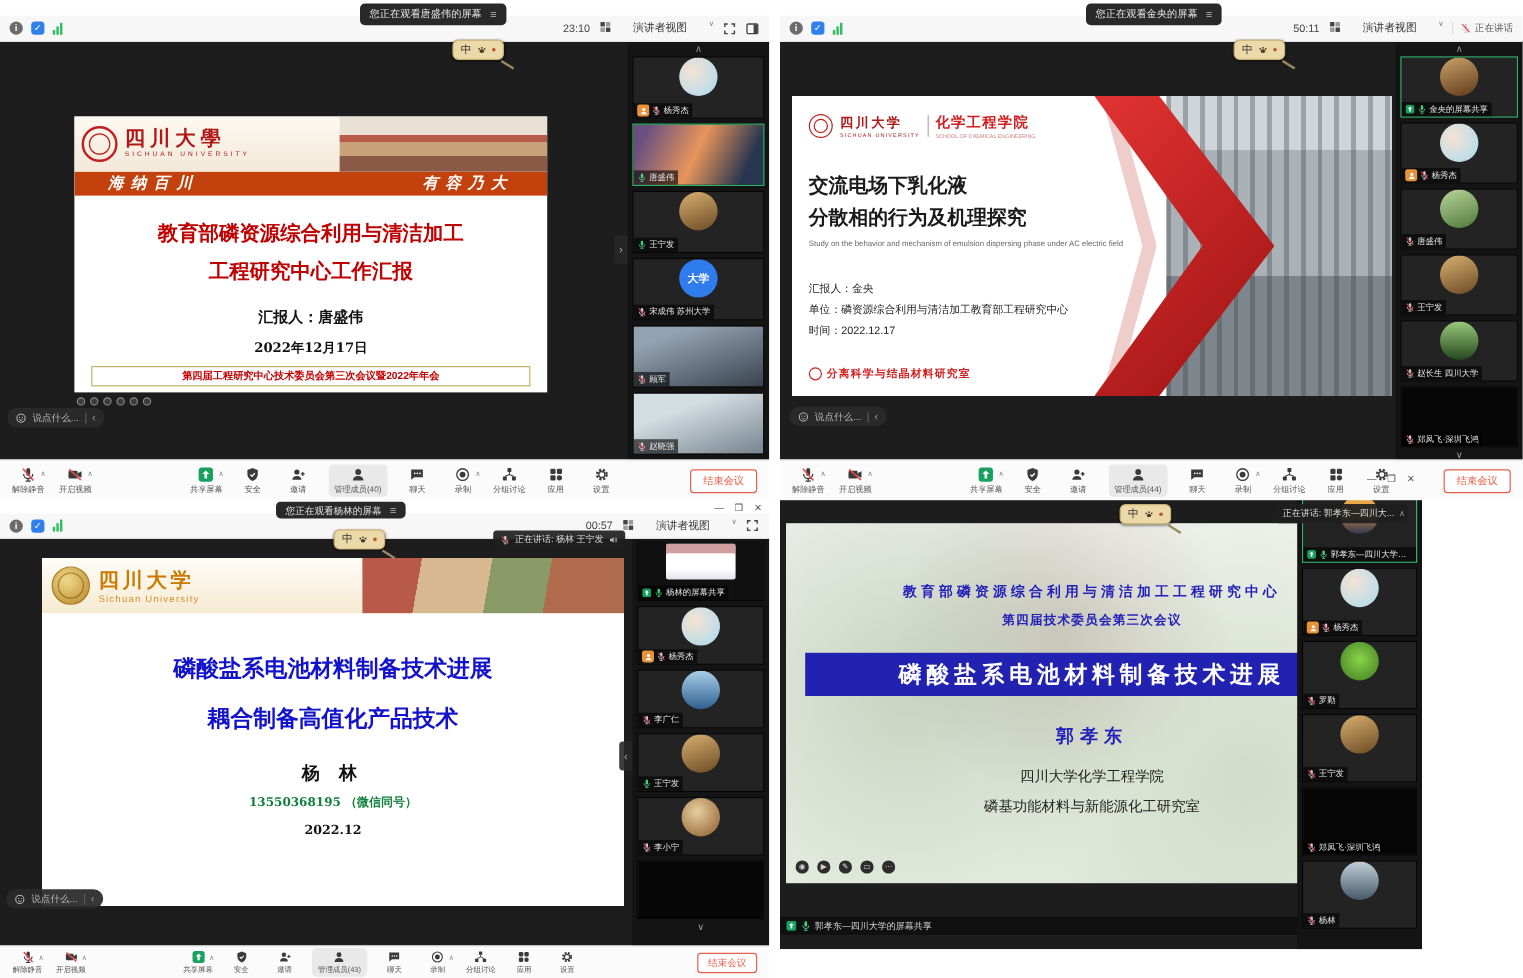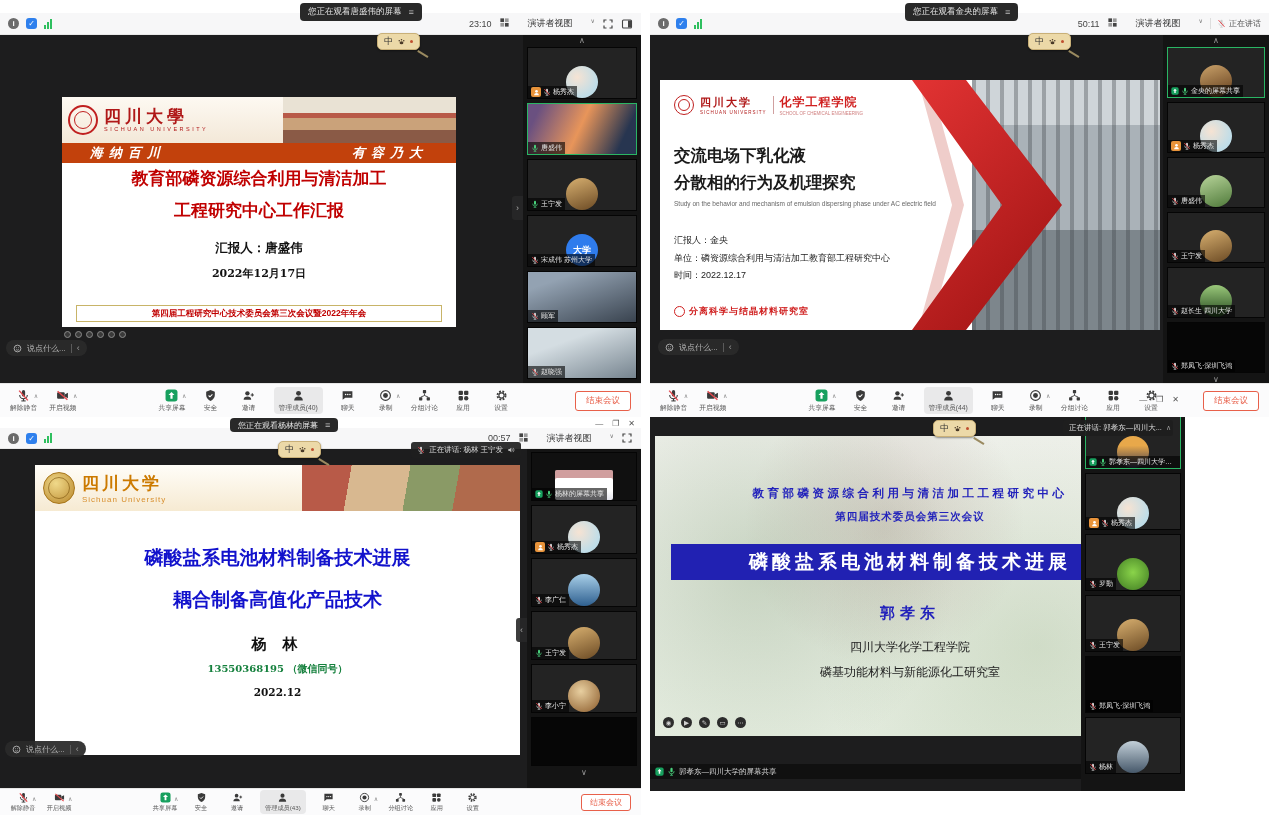--- a/index.html
+++ b/index.html
@@ -86,21 +86,21 @@
   #q2 .strip{top:34px;bottom:34px;width:106px}
   #q3 .strip{top:30px;bottom:27px;width:114px}
   #q4 .strip{top:14px;bottom:0;width:104px}
   .strip .chevrow{height:13px;display:flex;align-items:center;justify-content:center;color:#9a9a9a;font-size:8px}
   .thumbs{display:flex;flex-direction:column;gap:4px}
   .thumb{position:relative;height:50px;background:#232323;border:1px solid #050505;overflow:hidden;flex:none}
   #q2 .thumb{height:49px}
   #q3 .thumb{height:47px}
   #q4 .thumb{height:55px}
   .thumb.active{border:1px solid #2ab564}
-  .av{position:absolute;inset:0;display:flex;align-items:flex-end;justify-content:center;background:#232323}
+  .av{position:absolute;inset:0;display:flex;align-items:flex-start;justify-content:center;background:#232323}
   .avc{width:32px;height:32px;border-radius:50%;background:#555;display:flex;align-items:center;justify-content:center;
     color:#fff;font-size:8px;font-weight:bold}
   .av-family .avc{background:radial-gradient(circle at 35% 35%,#f6e3d3,#bfdde8 70%)}
   .av-autumn .avc{background:linear-gradient(160deg,#d8b070,#6b4a24)}
   .av-food   .avc{background:linear-gradient(160deg,#caa26a,#5f3a1a)}
   .av-field  .avc{background:linear-gradient(160deg,#b8d49a,#4f7a3a)}
   .av-path   .avc{background:linear-gradient(180deg,#9ac87a,#24481e)}
   .av-lake   .avc{background:linear-gradient(180deg,#a8cfe8,#2f6090)}
   .av-dog    .avc{background:radial-gradient(circle at 40% 35%,#e8cfa0,#8a5a2a)}
   .av-frog   .avc{background:radial-gradient(circle at 50% 45%,#8ad44a,#3f7a22)}
@@ -160,21 +160,21 @@
   .s1-brand{width:56%;background:linear-gradient(180deg,#fdf9f2,#f3e8d8);display:flex;align-items:center;gap:6px;padding:0 6px;box-sizing:border-box}
   .seal-red{width:26px;height:26px;border-radius:50%;border:2px solid #c02020;position:relative;flex:none}
   .seal-red::after{content:"";position:absolute;inset:4px;border-radius:50%;border:1px solid #c02020}
   .s1-univ{display:flex;flex-direction:column;line-height:1}
   .s1-univ .cn{font-family:"DejaVu Serif","Liberation Serif",serif;font-weight:bold;color:#b01818;font-size:17px;letter-spacing:4px}
   .s1-univ .en{color:#b01818;font-size:5.5px;letter-spacing:2.5px;margin-top:2px}
   .s1-photo{flex:1;background:
     linear-gradient(180deg,#e9e2d4 0 34%,#b85a48 34% 46%,#caa27a 46% 72%,#8a5a46 72%)}
   .s1-band{height:20px;background:#c2410c;display:flex;align-items:center;justify-content:space-between;padding:0 28px;color:#fff;
     font-family:"DejaVu Serif","Liberation Serif",serif;font-weight:bold;font-style:italic;font-size:13px;letter-spacing:6px}
-  .s1-title{text-align:center;color:#c00000;font-weight:bold;font-size:17px;line-height:1.9}
+  .s1-title{margin-top:16px;text-align:center;color:#c00000;font-weight:bold;font-size:17px;line-height:1.9}
   .s1-pres{margin-top:12px;text-align:center;color:#111;font-weight:bold;font-size:12.5px}
   .s1-date{margin-top:9px;text-align:center;color:#111;font-weight:bold;font-size:11px;font-family:"DejaVu Serif","Liberation Serif",serif}
   .s1-foot{position:absolute;left:14px;right:14px;bottom:5px;border:1px solid #c8b468;padding:1.5px 0;text-align:center;
     color:#c00000;font-weight:bold;font-size:8.5px}
   .slidenav{position:absolute;left:64px;top:331px;display:flex;gap:4px;z-index:4}
   .slidenav i{width:5px;height:5px;border-radius:50%;border:1px solid #8a8a8a;background:#3a3a3a}
 
   
   .s2-photo{position:absolute;right:0;top:0;width:188px;height:100%;
     background:linear-gradient(180deg,#cfd5d9 0 18%,#aab2b8 18% 60%,#7d868c 60%);}

